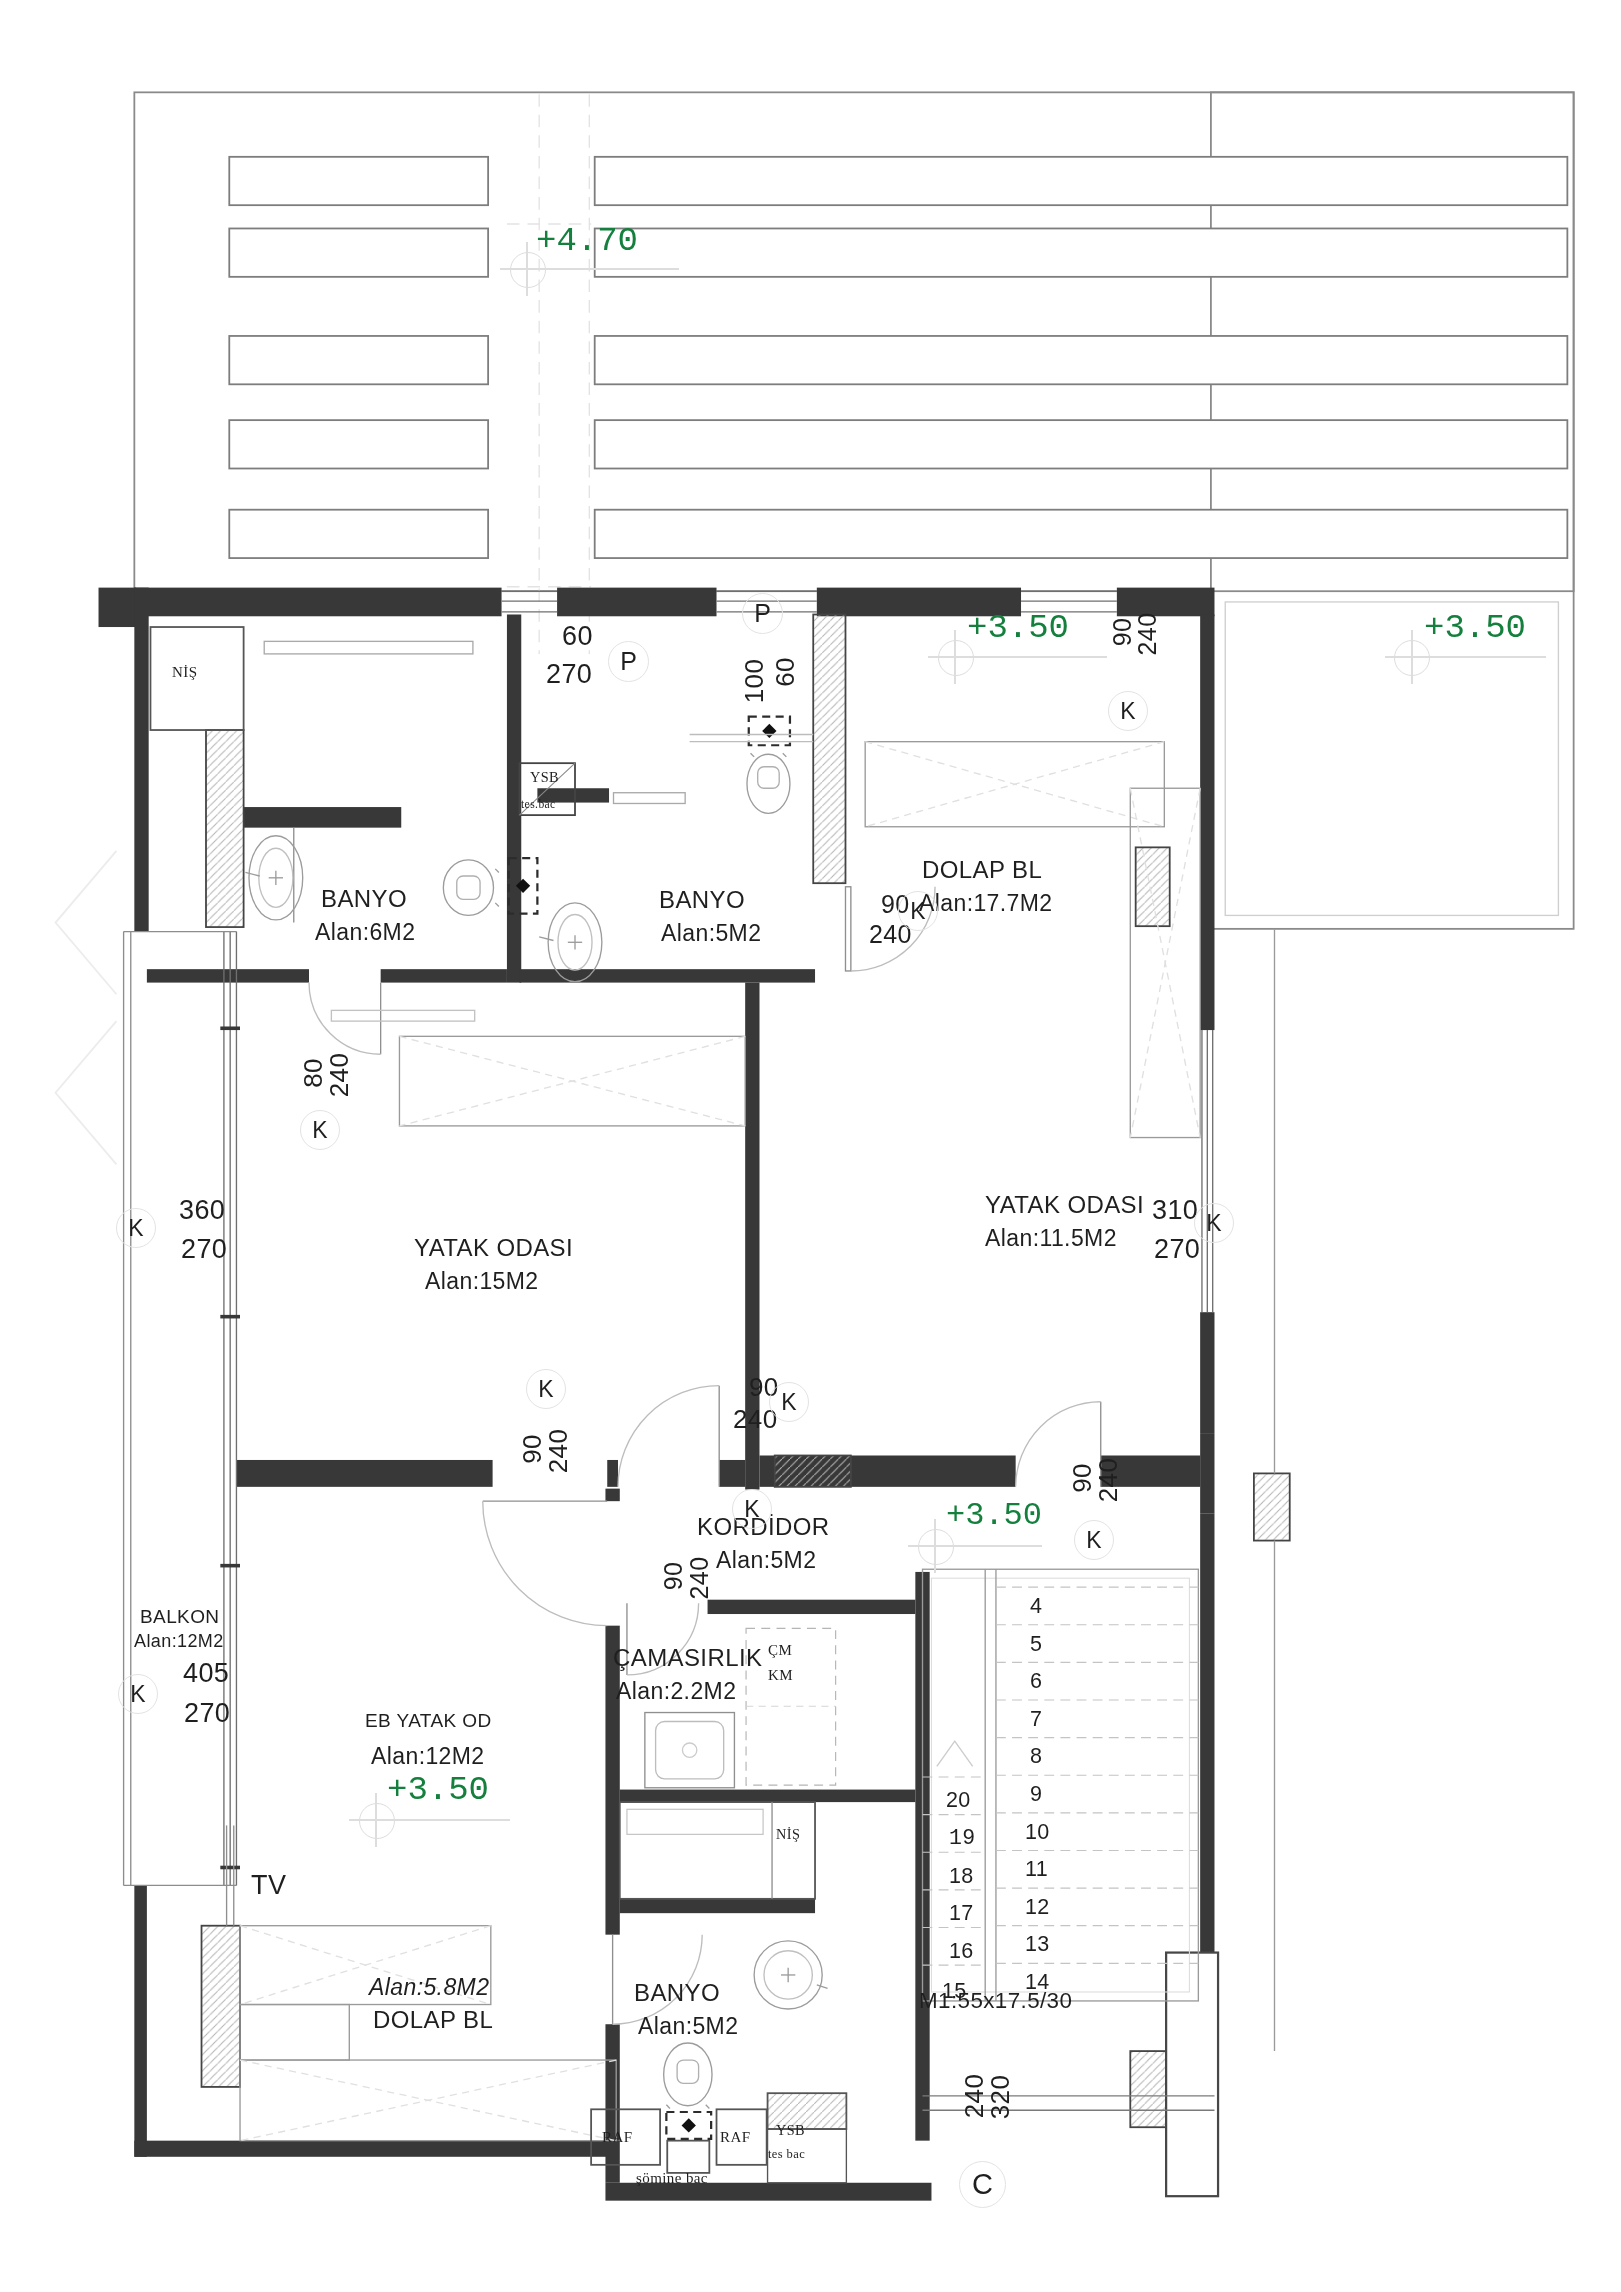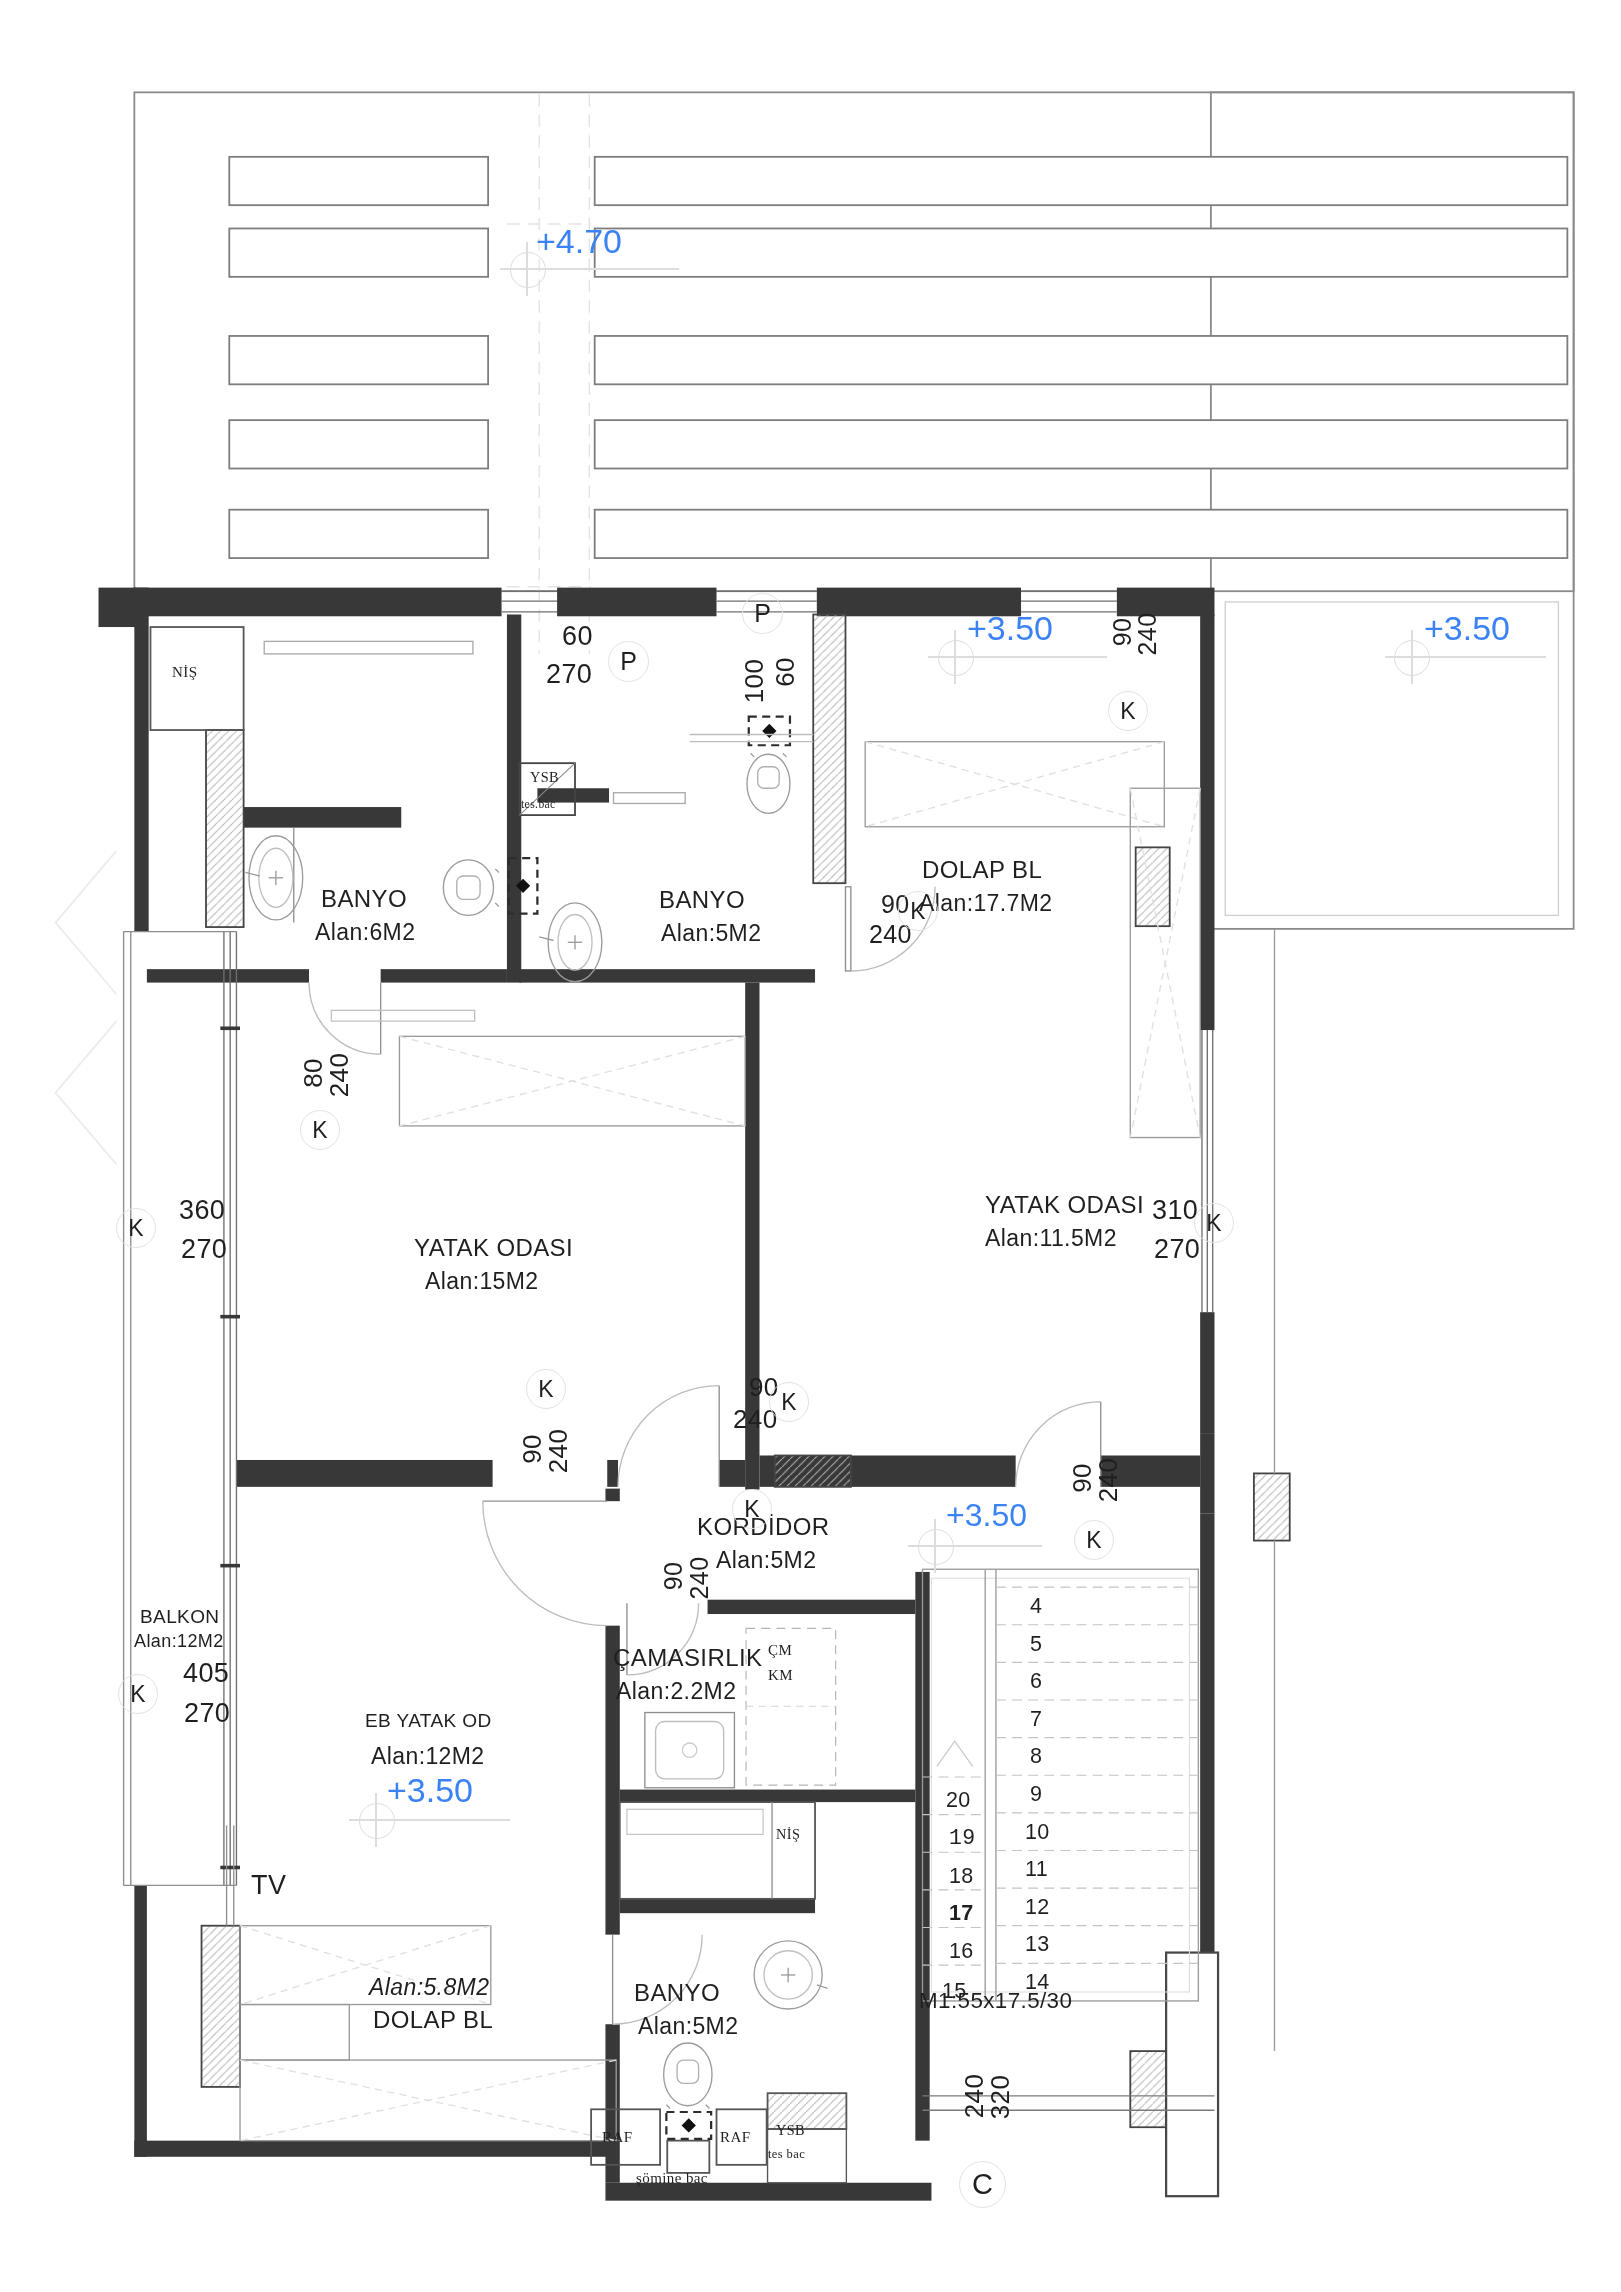--- a/index.html
+++ b/index.html
@@ -5,21 +5,21 @@
   html,body{margin:0;padding:0;background:#ffffff;}
   #plan{position:relative;width:1622px;height:2293px;background:#ffffff;overflow:hidden;
         font-family:"Liberation Sans",sans-serif;}
   #drawing{position:absolute;left:0;top:0;}
   #labels{position:absolute;left:0;top:0;width:100%;height:100%;pointer-events:none;}
   .lbl{position:absolute;color:#1f1f1f;white-space:nowrap;line-height:1;letter-spacing:0.4px;}
   .lbl.serif{font-family:"Liberation Serif",serif;}
   .lbl.rot{transform:translate(-50%,-50%) rotate(-90deg);}
   .cmark{position:absolute;border:1.8px solid #e3e3e3;border-radius:50%;color:#1f1f1f;
          display:flex;align-items:center;justify-content:center;background:transparent;}
-  .lvl-text{position:absolute;color:#3b82f6;font-family:Liberation Sans, sans-serif;white-space:nowrap;}
+  .lvl-text{position:absolute;color:#15803d;font-family:Liberation Mono, monospace;white-space:nowrap;}
   .lvl-circle{position:absolute;border:1.8px solid #ddd;border-radius:50%;}
   .lvl-h{position:absolute;height:1.8px;background:#ddd;}
   .lvl-v{position:absolute;width:1.8px;background:#ddd;}
 </style>
 </head>
 <body>
 
 <div id="plan">
 
 <svg id="drawing" width="1622" height="2293" viewBox="0 0 1811 2560">
@@ -414,21 +414,21 @@
       <span class="lbl" style="left: 1030px; top: 1746px; font-size: 21.5px;">8</span>
       <span class="lbl" style="left: 1030px; top: 1784px; font-size: 21.5px;">9</span>
       <span class="lbl" style="left: 1025px; top: 1822px; font-size: 21.5px;">10</span>
       <span class="lbl" style="left: 1025px; top: 1859px; font-size: 21.5px;">11</span>
       <span class="lbl" style="left: 1025px; top: 1897px; font-size: 21.5px;">12</span>
       <span class="lbl" style="left: 1025px; top: 1934px; font-size: 21.5px;">13</span>
       <span class="lbl" style="left: 1025px; top: 1972px; font-size: 21.5px;">14</span>
       <span class="lbl" style="left: 946px; top: 1790px; font-size: 21.5px;">20</span>
       <span class="lbl" style="left: 949px; top: 1828px; font-size: 21.5px; font-family: Liberation Mono, monospace;">19</span>
       <span class="lbl" style="left: 949px; top: 1866px; font-size: 21.5px;">18</span>
-      <span class="lbl" style="left: 949px; top: 1903px; font-size: 21.5px; font-weight: bold;">17</span>
+      <span class="lbl" style="left: 949px; top: 1903px; font-size: 21.5px;">17</span>
       <span class="lbl" style="left: 949px; top: 1941px; font-size: 21.5px;">16</span>
       <span class="lbl" style="left: 942px; top: 1981px; font-size: 21.5px;">15</span>
       <div class="cmark" style="left: 608px; top: 641px; width: 39px; height: 39px; font-size: 25px;">P</div>
       <div class="cmark" style="left: 742px; top: 593px; width: 39px; height: 39px; font-size: 25px;">P</div>
       <div class="cmark" style="left: 300px; top: 1110px; width: 38px; height: 38px; font-size: 23px;">K</div>
       <div class="cmark" style="left: 898px; top: 891px; width: 38px; height: 38px; font-size: 23px;">K</div>
       <div class="cmark" style="left: 116px; top: 1208px; width: 38px; height: 38px; font-size: 23px;">K</div>
       <div class="cmark" style="left: 118px; top: 1674px; width: 38px; height: 38px; font-size: 23px;">K</div>
       <div class="cmark" style="left: 1194px; top: 1203px; width: 38px; height: 38px; font-size: 23px;">K</div>
       <div class="cmark" style="left: 1108px; top: 691px; width: 38px; height: 38px; font-size: 23px;">K</div>

